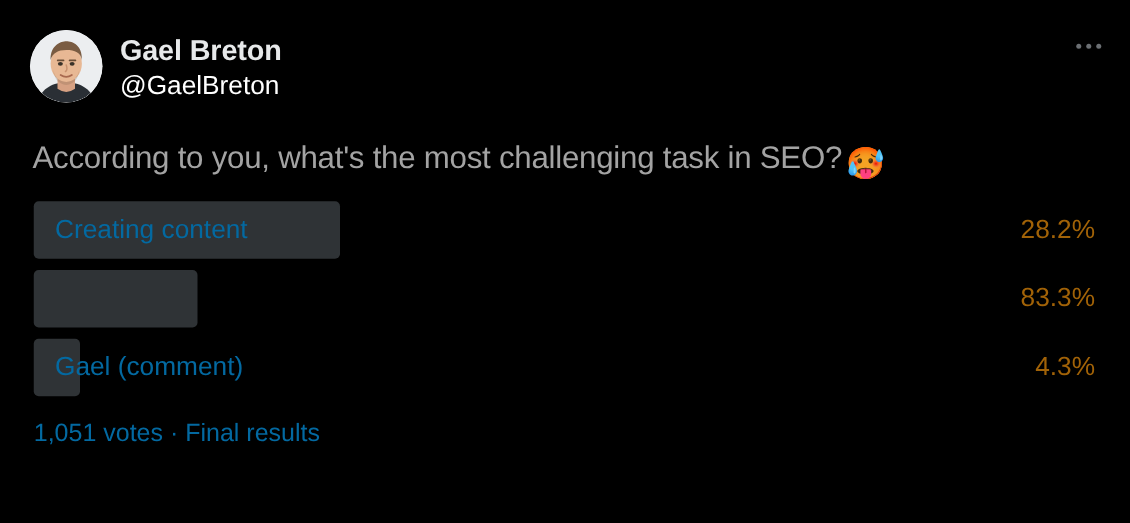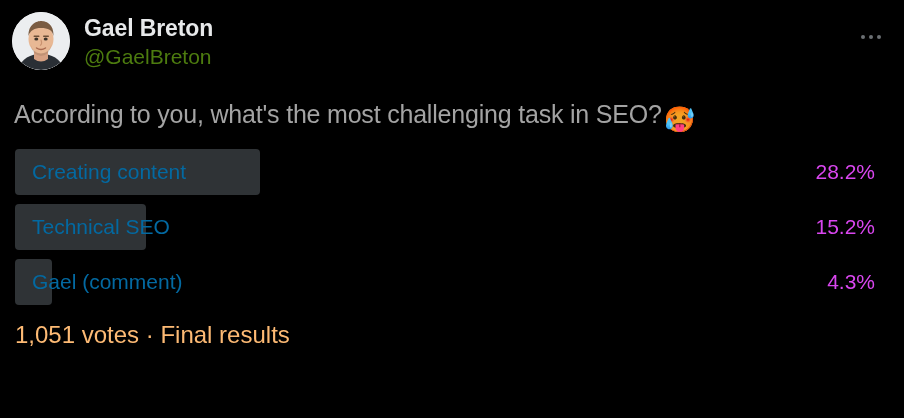--- a/index.html
+++ b/index.html
@@ -14,21 +14,21 @@
   body {
     font-family: "Liberation Sans", "DejaVu Sans", sans-serif;
     color: #e7e9ea;
     -webkit-font-smoothing: antialiased;
   }
 
   .tweet {
     position: relative;
     width: 904px;
     height: 321px;
-    padding: 0;
+    padding: 12px;
   }
 
   
   .header {
     display: flex;
     align-items: flex-start;
     padding: 12px 0 0 12px;
     height: 84px;
   }
 
@@ -56,21 +56,21 @@
     font-size: 23px;
     font-weight: 700;
     color: #e7e9ea;
     letter-spacing: -0.1px;
     line-height: 28px;
   }
 
   .handle {
     font-size: 21px;
     font-weight: 400;
-    color: #4d7c0f;
+    color: #ffffff;
     line-height: 27px;
     margin-top: 1px;
   }
 
   .more-btn {
     position: absolute;
     top: 18px;
     right: 14px;
     width: 38px;
     height: 38px;
@@ -150,36 +150,36 @@
     font-size: 21px;
     line-height: 24px;
     color: #0369a1;
     font-weight: 400;
     white-space: nowrap;
   }
   .option-label.winner { font-weight: 700; }
 
   .option-pct {
     position: absolute;
-    right: 13px;
+    right: 0;
     z-index: 2;
     font-size: 21px;
     line-height: 24px;
-    color: #d946ef;
+    color: #a16207;
     font-weight: 400;
     text-align: left;
   }
   .option-pct.winner { font-weight: 700; }
 
   
   .poll-footer {
     padding: 8px 0 0 15px;
-    font-size: 24px;
+    font-size: 20px;
     line-height: 26px;
-    color: #fdba74;
+    color: #0369a1;
     font-weight: 400;
     white-space: nowrap;
   }
 </style>
 </head>
 <body>
 
 <div class="tweet">
 
   <div class="header">
@@ -243,22 +243,21 @@
       </div>
       <span class="option-label">Creating content</span>
       <span class="option-pct">28.2%</span>
     </div>
 
 
     <div class="poll-row">
       <div class="bar-track">
         <div class="bar-fill" style="width:131px"></div>
       </div>
-      <span class="option-label">Technical SEO</span>
-      <span class="option-pct">15.2%</span>
+      <span class="option-pct">83.3%</span>
     </div>
 
     <div class="poll-row">
       <div class="bar-track">
         <div class="bar-fill" style="width:37px"></div>
       </div>
       <span class="option-label">Gael (comment)</span>
       <span class="option-pct">4.3%</span>
     </div>
   </div>

